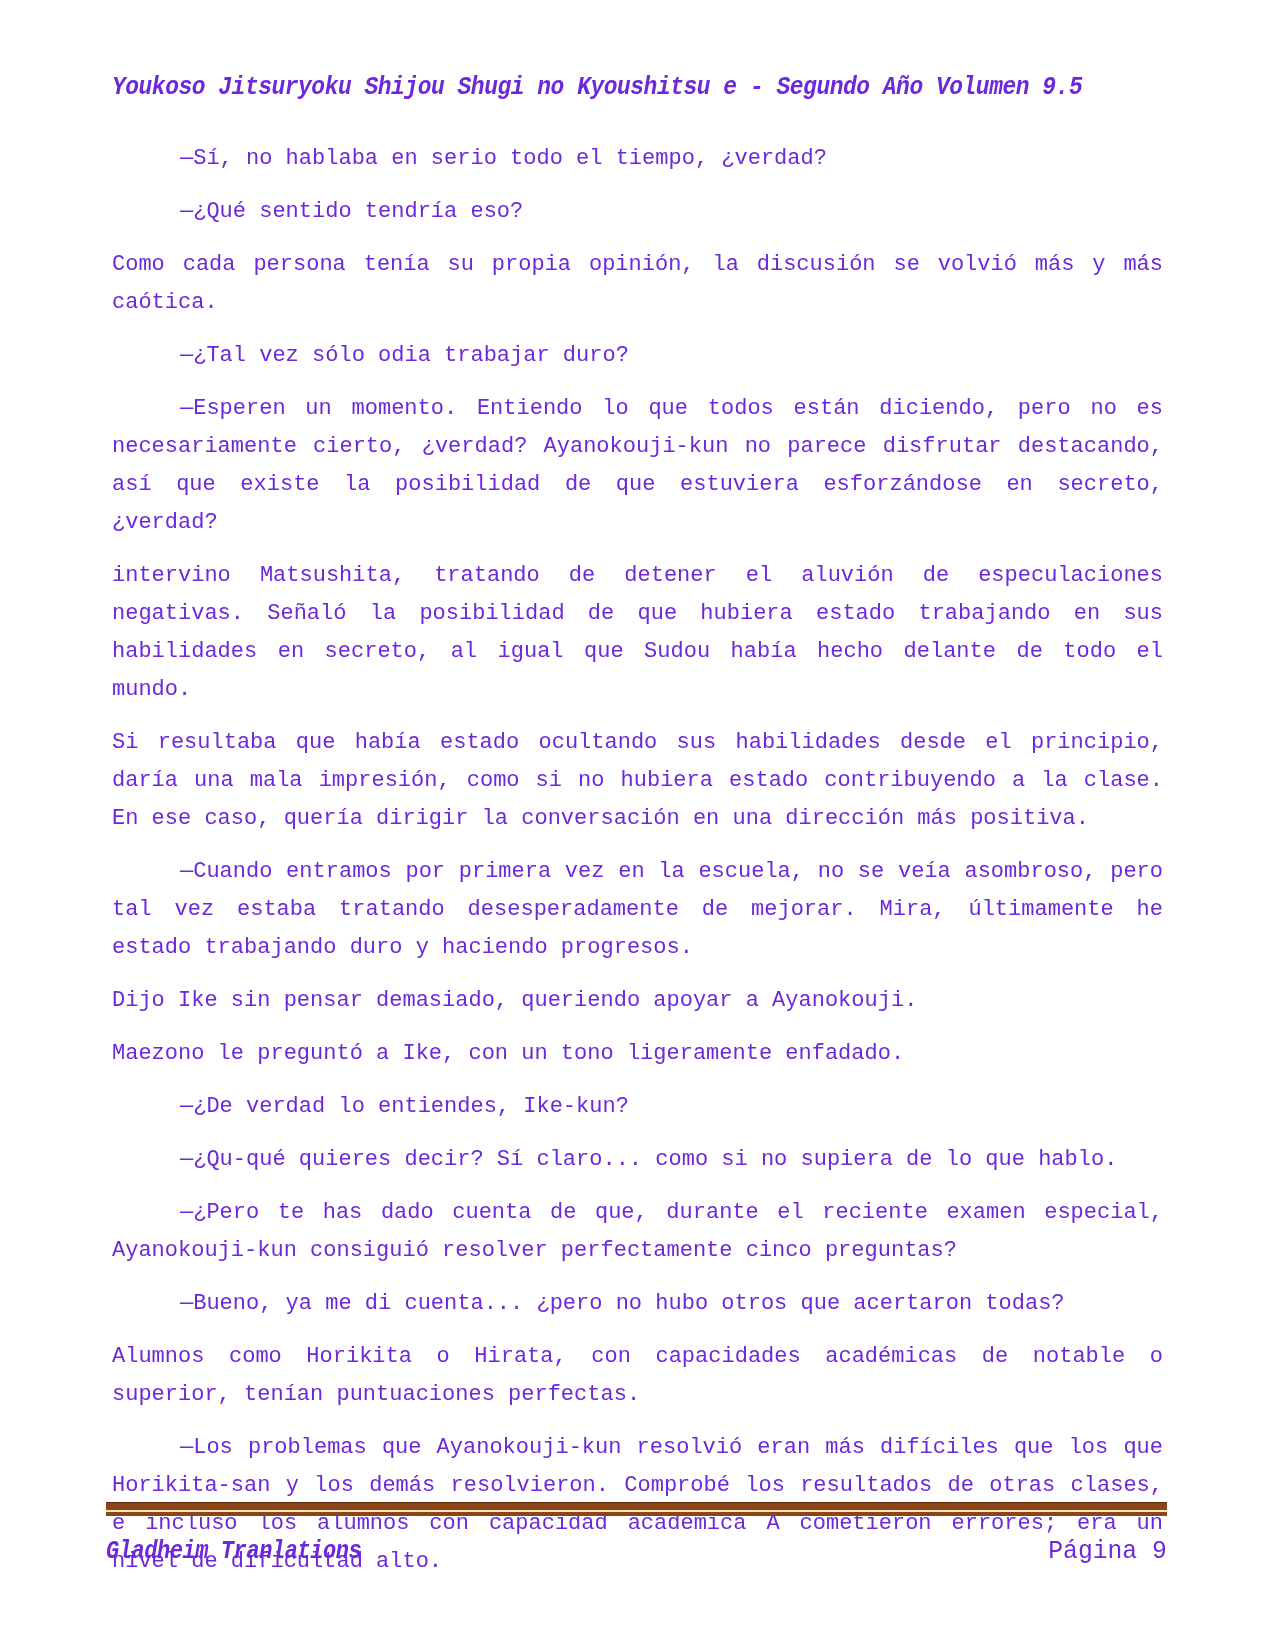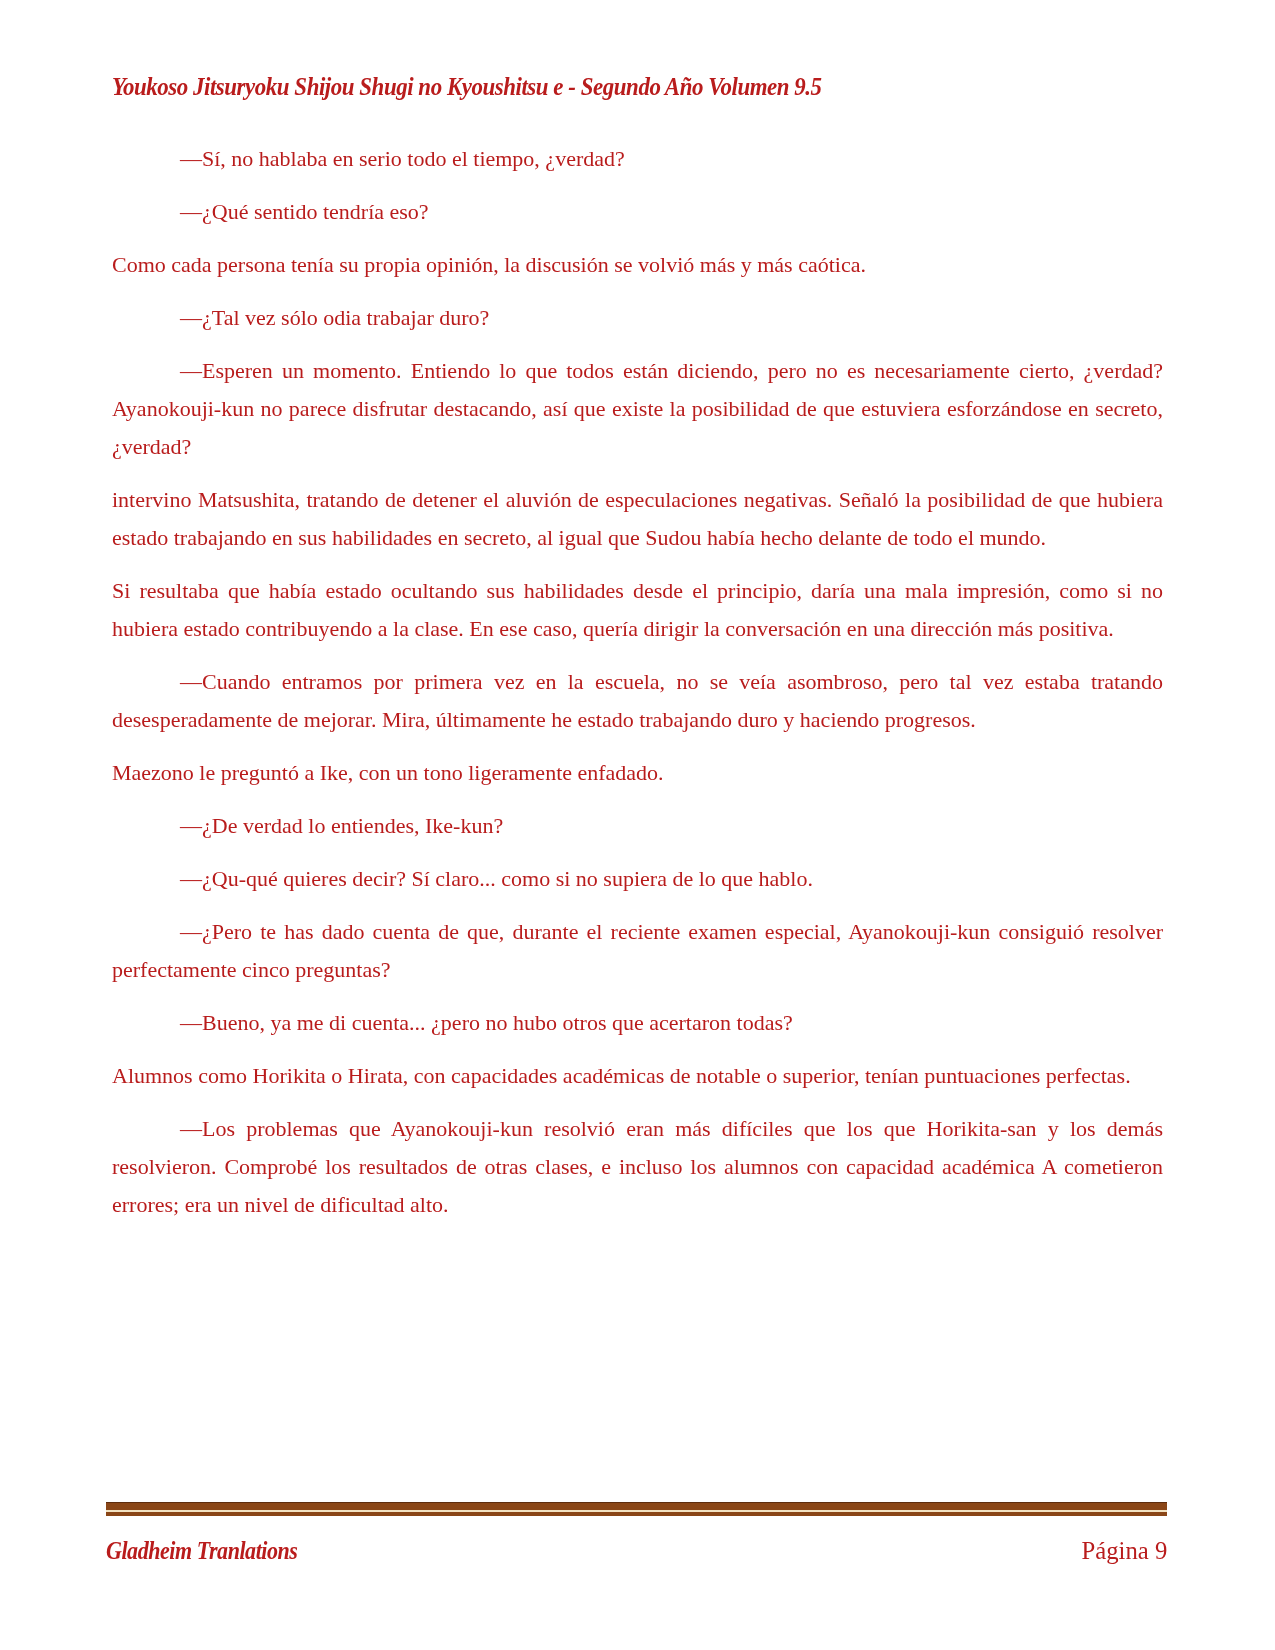--- a/index.html
+++ b/index.html
@@ -5,22 +5,22 @@
   html, body {
     margin: 0;
     padding: 0;
     background: #ffffff;
   }
   .page {
     position: relative;
     width: 1275px;
     height: 1650px;
     background: #ffffff;
-    font-family: Liberation Serif, serif;
-    color: #b91c1c;
+    font-family: Liberation Mono, monospace;
+    color: #6d28d9;
     overflow: hidden;
   }
   .page-header {
     position: absolute;
     top: 72px;
     left: 112px;
     right: 112px;
   }
   .brand {
     display: inline-block;
@@ -92,20 +92,21 @@
 
   <div class="content" id="content">
       <p class="para indent">—Sí, no hablaba en serio todo el tiempo, ¿verdad?</p>
       <p class="para indent">—¿Qué sentido tendría eso?</p>
       <p class="para">Como cada persona tenía su propia opinión, la discusión se volvió más y más caótica.</p>
       <p class="para indent">—¿Tal vez sólo odia trabajar duro?</p>
       <p class="para indent">—Esperen un momento. Entiendo lo que todos están diciendo, pero no es necesariamente cierto, ¿verdad? Ayanokouji-kun no parece disfrutar destacando, así que existe la posibilidad de que estuviera esforzándose en secreto, ¿verdad?</p>
       <p class="para">intervino Matsushita, tratando de detener el aluvión de especulaciones negativas. Señaló la posibilidad de que hubiera estado trabajando en sus habilidades en secreto, al igual que Sudou había hecho delante de todo el mundo.</p>
       <p class="para">Si resultaba que había estado ocultando sus habilidades desde el principio, daría una mala impresión, como si no hubiera estado contribuyendo a la clase. En ese caso, quería dirigir la conversación en una dirección más positiva.</p>
       <p class="para indent">—Cuando entramos por primera vez en la escuela, no se veía asombroso, pero tal vez estaba tratando desesperadamente de mejorar. Mira, últimamente he estado trabajando duro y haciendo progresos.</p>
+      <p class="para">Dijo Ike sin pensar demasiado, queriendo apoyar a Ayanokouji.</p>
       <p class="para">Maezono le preguntó a Ike, con un tono ligeramente enfadado.</p>
       <p class="para indent">—¿De verdad lo entiendes, Ike-kun?</p>
       <p class="para indent">—¿Qu-qué quieres decir? Sí claro... como si no supiera de lo que hablo.</p>
       <p class="para indent">—¿Pero te has dado cuenta de que, durante el reciente examen especial, Ayanokouji-kun consiguió resolver perfectamente cinco preguntas?</p>
       <p class="para indent">—Bueno, ya me di cuenta... ¿pero no hubo otros que acertaron todas?</p>
       <p class="para">Alumnos como Horikita o Hirata, con capacidades académicas de notable o superior, tenían puntuaciones perfectas.</p>
       <p class="para indent">—Los problemas que Ayanokouji-kun resolvió eran más difíciles que los que Horikita-san y los demás resolvieron. Comprobé los resultados de otras clases, e incluso los alumnos con capacidad académica A cometieron errores; era un nivel de dificultad alto.</p>
     </div>
 
   <div class="page-footer">

